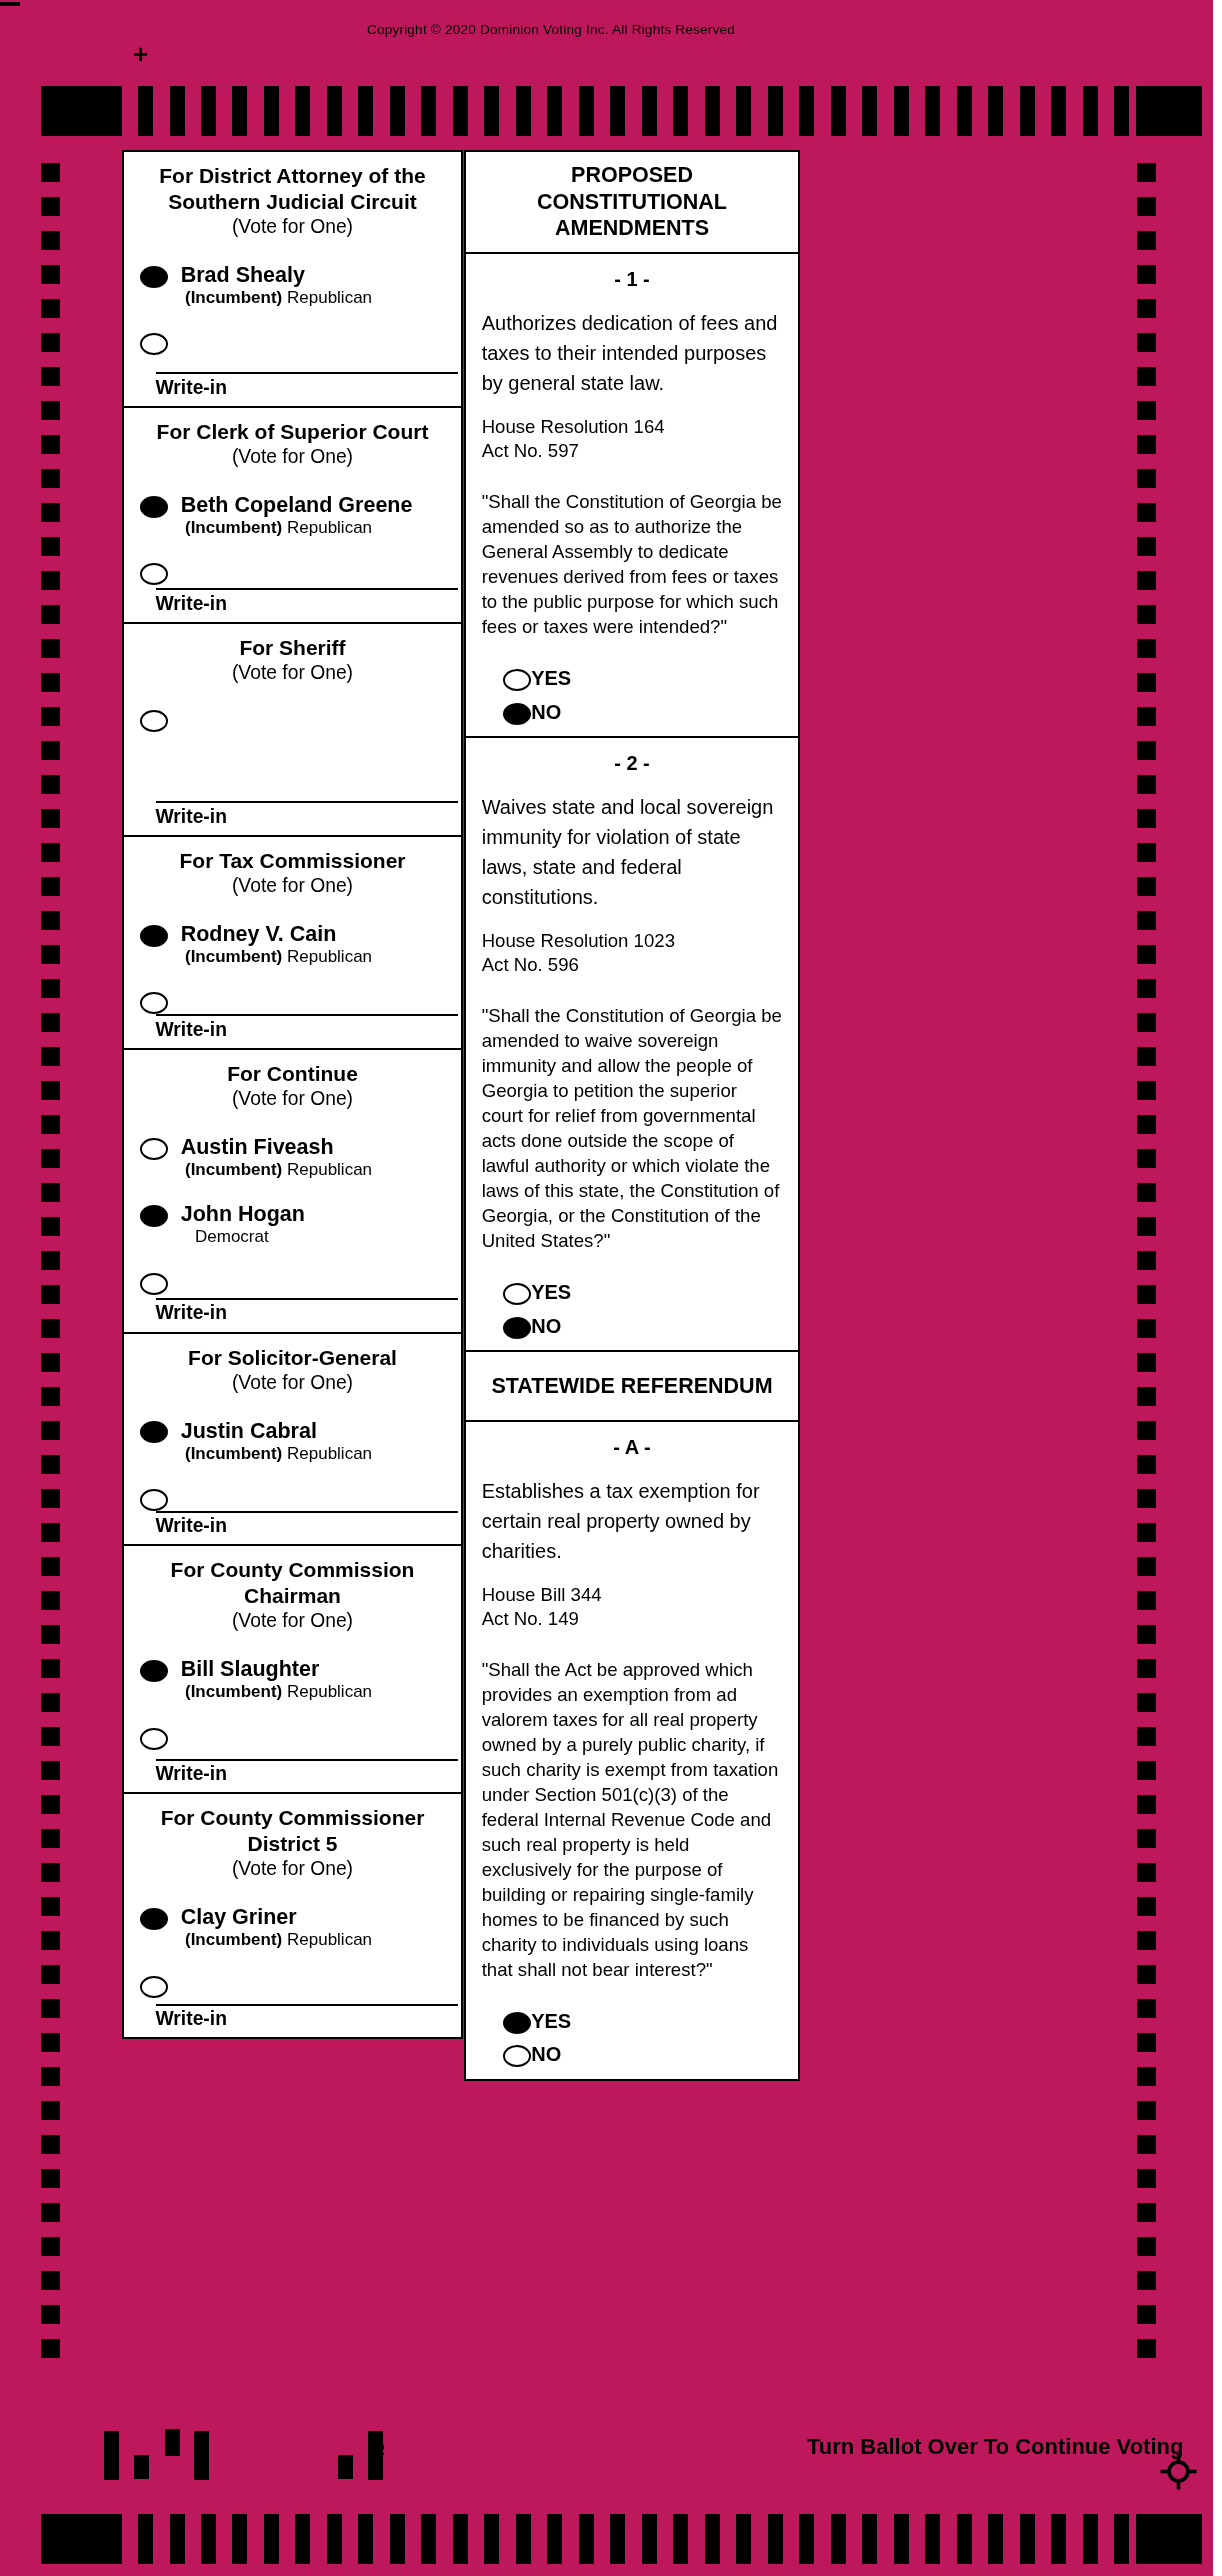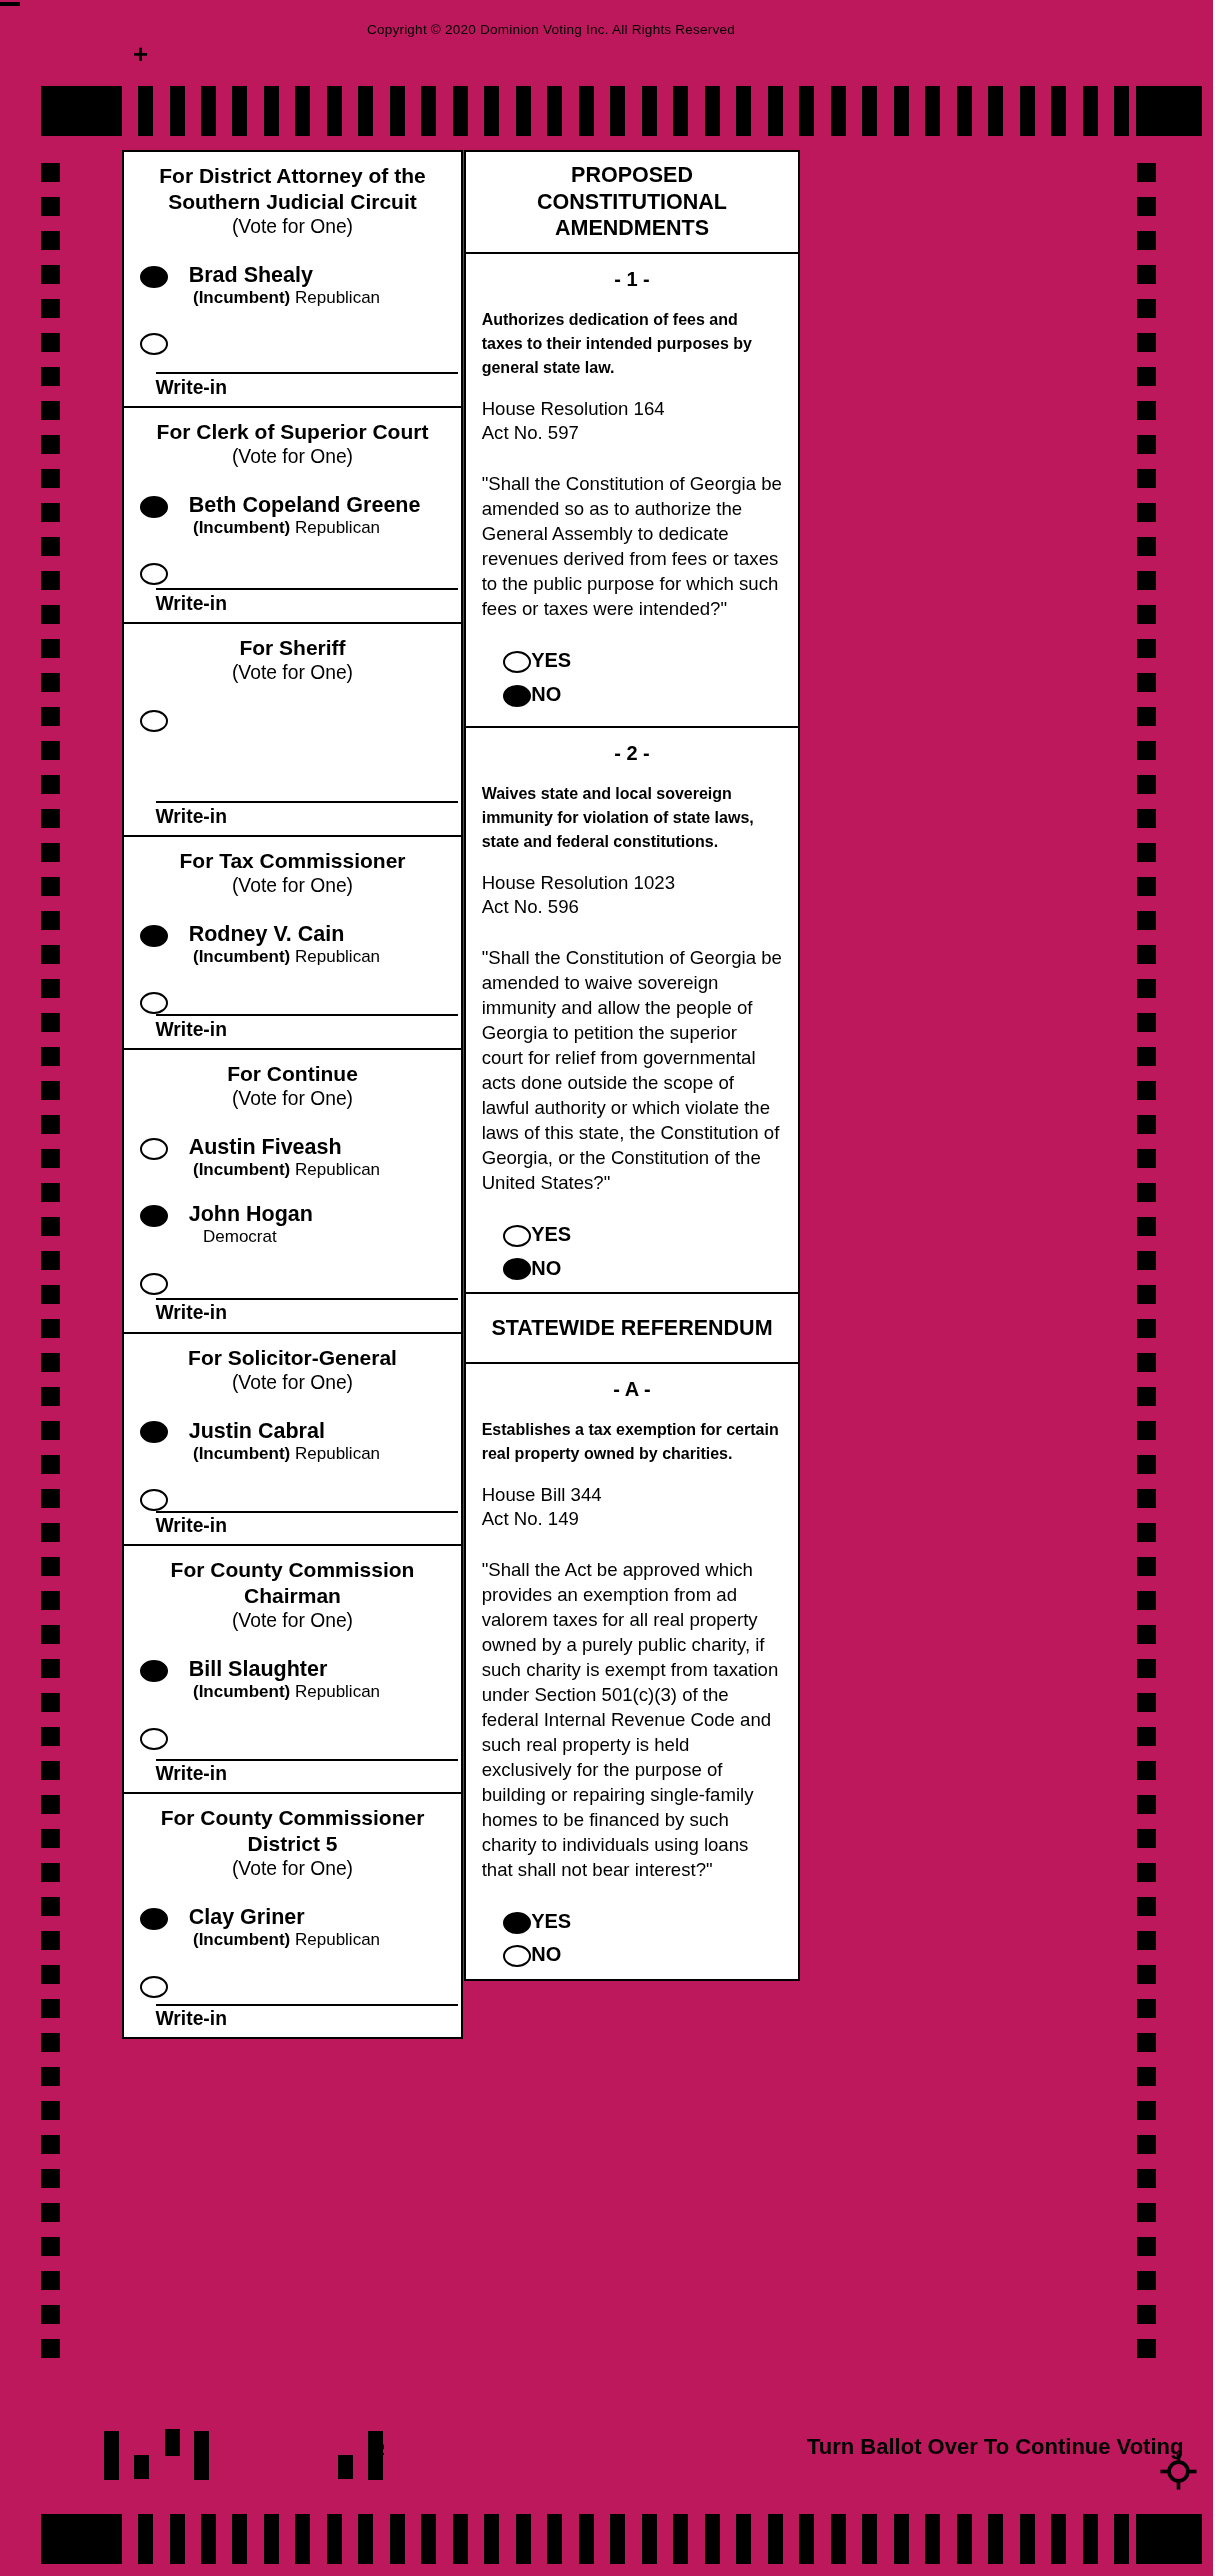--- a/index.html
+++ b/index.html
@@ -25,37 +25,37 @@
   .col.left{left:122px;width:341px;}
   .col.right{left:464px;width:336px;}
   .box{border:2.1px solid #000;background:#fff;display:flex;flex-direction:column;
        box-sizing:border-box;padding:11px 0 0;}
   .box + .box{margin-top:-2.1px;}
   
   .c-title{font-size:21px;font-weight:bold;text-align:center;line-height:26px;
            max-width:308px;margin:0 auto;}
   .c-title.narrow{max-width:272px;}
   .c-sub{font-size:19.3px;text-align:center;line-height:24px;}
-  .cand-row{display:flex;align-items:flex-start;gap:21px;padding-left:15.7px;margin-top:24px;}
+  .cand-row{display:flex;align-items:flex-start;gap:13px;padding-left:15.7px;margin-top:24px;}
   .cand-row.gap2{margin-top:22px;}
   .bubble{flex:0 0 auto;width:24px;height:18px;border:2.1px solid #000;border-radius:50%;
           margin-top:2.9px;background:#fff;}
   .bubble.filled{background:#000;}
   .cand-name{font-size:21.5px;font-weight:bold;line-height:24px;}
   .cand-sub{font-size:17px;line-height:21.5px;margin-left:4.3px;}
   .cand-sub .q{font-weight:bold;}
   .writein{margin-top:auto;padding:0 2.9px 7.2px 31.5px;border-radius:14px;}
   .wline{border-top:2.1px solid #000;}
   .wlabel{font-size:19.3px;font-weight:bold;line-height:23px;margin-top:1.4px;}
   
   .mhead{justify-content:center;align-items:center;text-align:center;font-weight:bold;
          font-size:21.5px;line-height:26.5px;padding:8.6px 14.3px;}
   .measure{padding:10px 15.7px 11.4px;}
   .mnum{text-align:center;font-weight:bold;font-size:20px;margin:4.3px 0 17px;}
-  .msummary{font-weight:bold;font-size:16px;line-height:24px;}
+  .msummary{font-weight:normal;font-size:20px;line-height:30px;}
   .mauth{margin-top:17px;font-size:18.6px;line-height:24px;}
   .mquestion{margin-top:26px;font-size:18.6px;line-height:25px;}
   .yn{display:flex;align-items:center;gap:0;margin:8.6px 0 0 21.5px;}
   .yn.first{margin-top:27px;}
   .yn-label{font-size:20px;font-weight:bold;}
   
   .turnover{position:absolute;left:807px;top:2434px;font-size:22px;font-weight:bold;
             white-space:nowrap;}
   .crosshair{position:absolute;left:1159px;top:2452px;}
   .idbar{position:absolute;width:15px;background:#000;}

